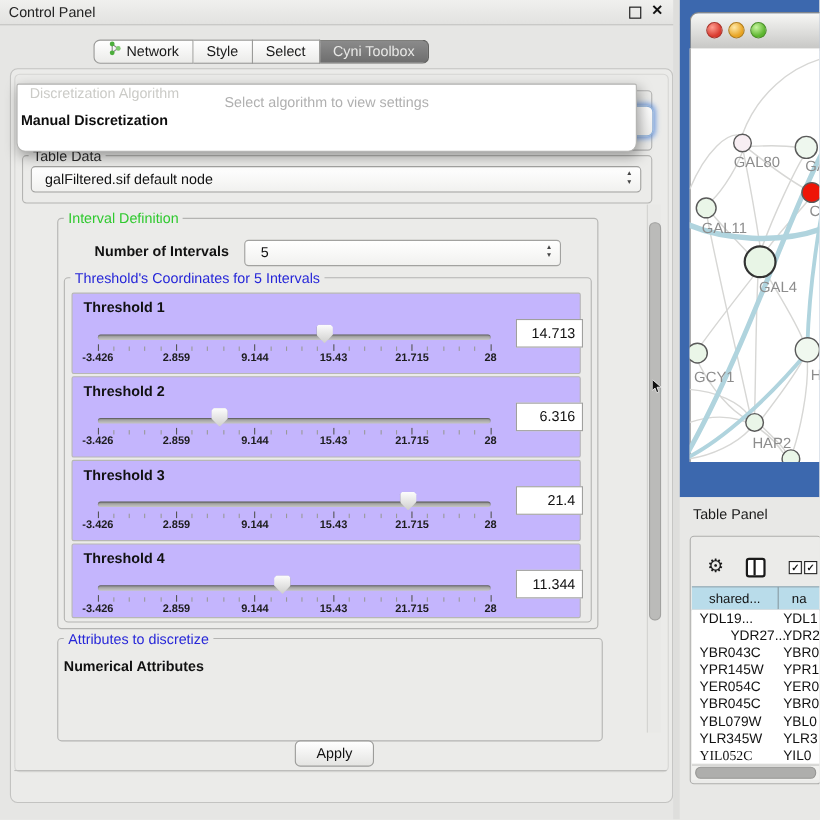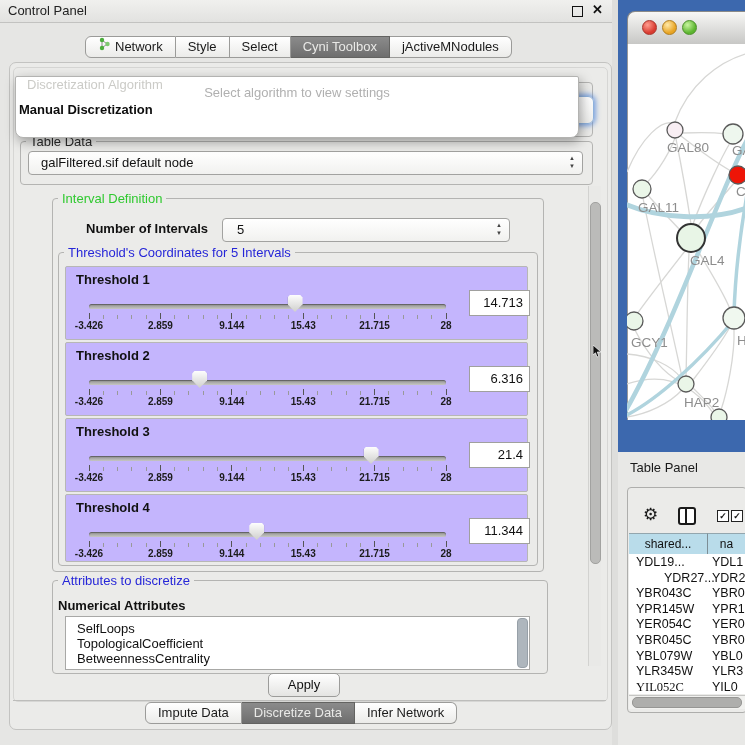--- a/index.html
+++ b/index.html
@@ -133,23 +133,20 @@
       </div>
       <div class="tab">
         <span>Style</span>
       </div>
       <div class="tab">
         <span>Select</span>
       </div>
       <div class="tab sel">
         <span>Cyni Toolbox</span>
       </div>
-      <div class="tab">
-        <span>jActiveMNodules</span>
-      </div>
     </div>
 
   <div class="abs" id="main-panel"></div>
   <div class="abs" id="inner-line"></div>
 
   <div class="abs group" style="left:20px;top:82px;width:571px;height:53px;"></div>
   <div class="abs" id="algo-combo"></div>
 
   <div class="abs group" style="left:20px;top:141px;width:571px;height:42px;"></div>
   <div class="gtitle" style="left:26px;top:134px;color:#2a2a2a;">Table Data</div>
@@ -169,40 +166,23 @@
     <span class="stepper">▲<br>▼</span>
   </div>
 
   <div class="abs group" style="left:58px;top:252px;width:478px;height:312px;"></div>
   <div class="gtitle" style="left:64px;top:245px;color:#2626d8;">Threshold's Coordinates for 5 Intervals</div>
   <div id="thresholds-area"></div>
 
   <div class="abs group" style="left:52px;top:580px;width:494px;height:92px;"></div>
   <div class="gtitle" style="left:58px;top:573px;color:#2626d8;">Attributes to discretize</div>
   <div class="abs" style="left:58px;top:598px;font-size:13px;font-weight:bold;color:#111;">Numerical Attributes</div>
-  <div class="abs" id="attr-list">
-    <div id="attr-scroll"></div>
-  <div class="attr-item" style="top: 4px;">SelfLoops</div>
-      <div class="attr-item" style="top: 19px;">TopologicalCoefficient</div>
-      <div class="attr-item" style="top: 34px;">BetweennessCentrality</div>
-    </div>
 
   <div class="abs" id="apply-btn">Apply</div>
   <div class="abs" style="left:13px;top:700px;width:593px;height:1px;background:#bdbdbb;"></div>
-  <div class="abs tabrow" id="bottom-tabs" style="left:145px;top:702px;">
-      <div class="tab">
-        <span>Impute Data</span>
-      </div>
-      <div class="tab sel">
-        <span>Discretize Data</span>
-      </div>
-      <div class="tab">
-        <span>Infer Network</span>
-      </div>
-    </div>
 
   <div class="abs" id="algo-popup">
     <div id="algo-ghost-title">Discretization Algorithm</div>
     <div id="popup-prompt">Select algorithm to view settings</div>
     <div class="popup-item bold" style="top:25px;">Manual Discretization</div>
   </div>
 
   <svg class="abs" style="left:593px;top:345px;" width="10" height="13">
     <polygon points="0,0 0,10 2.5,7.8 4,12 5.8,11.2 4.3,7 8,7" fill="#111" stroke="#fff" stroke-width="0.7"></polygon>
   </svg>

